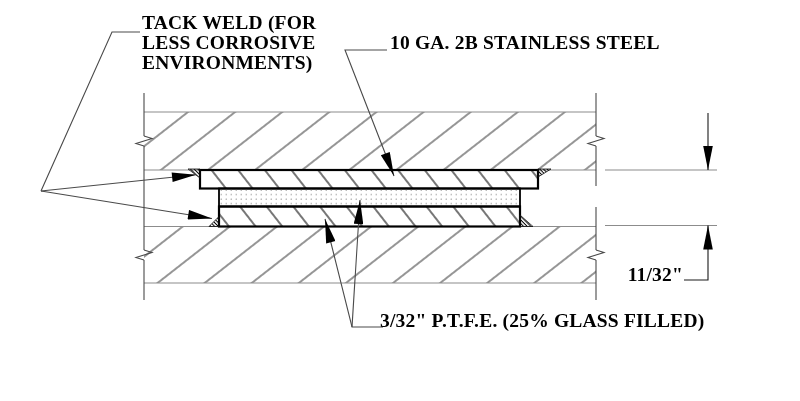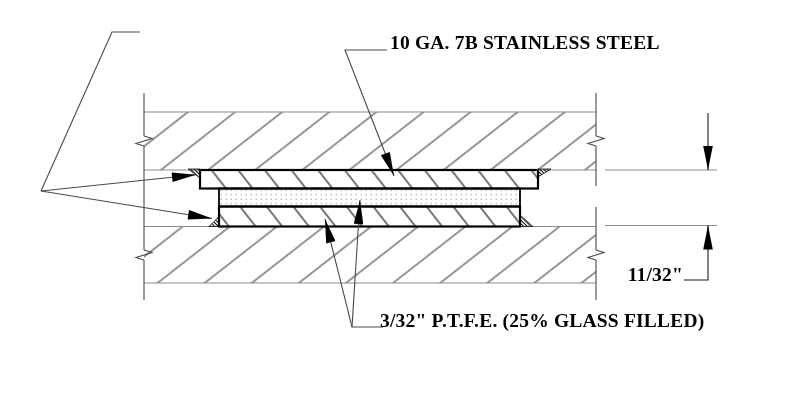--- a/index.html
+++ b/index.html
@@ -78,22 +78,27 @@
 
     <path class="leader" d="M383,327 L352,327 L325,219" marker-end="url(#arrow)"></path>
     <path class="leader" d="M352,327 L360,200" marker-end="url(#arrow)"></path>
 
     <line class="thinline" x1="605" y1="170" x2="717" y2="170"></line>
     <line class="thinline" x1="605" y1="225.5" x2="717" y2="225.5"></line>
     <path class="dimline" d="M708,113 L708,170" marker-end="url(#arrow)"></path>
     <path class="dimline" d="M684,280 L708,280 L708,225.5" marker-end="url(#arrow)"></path>
   </svg>
 
+  <div class="lbl" style="left:142px;top:13px;">
+    <div>TACK WELD (FOR</div>
+    <div>LESS CORROSIVE</div>
+    <div>ENVIRONMENTS)</div>
+  </div>
 
-  <div class="lbl" style="left:390px;top:33px;">10 GA. 7B STAINLESS STEEL</div>
+  <div class="lbl" style="left:390px;top:33px;">10 GA. 2B STAINLESS STEEL</div>
 
   <div class="lbl" style="left:380px;top:310px;line-height:21px;">
     <div>3/32" P.T.F.E. (25% GLASS FILLED)</div>
   </div>
 
   <div class="lbl" style="left:600px;top:265px;width:83px;text-align:right;">11/32"</div>
 
 </div>
 
 </body></html>

